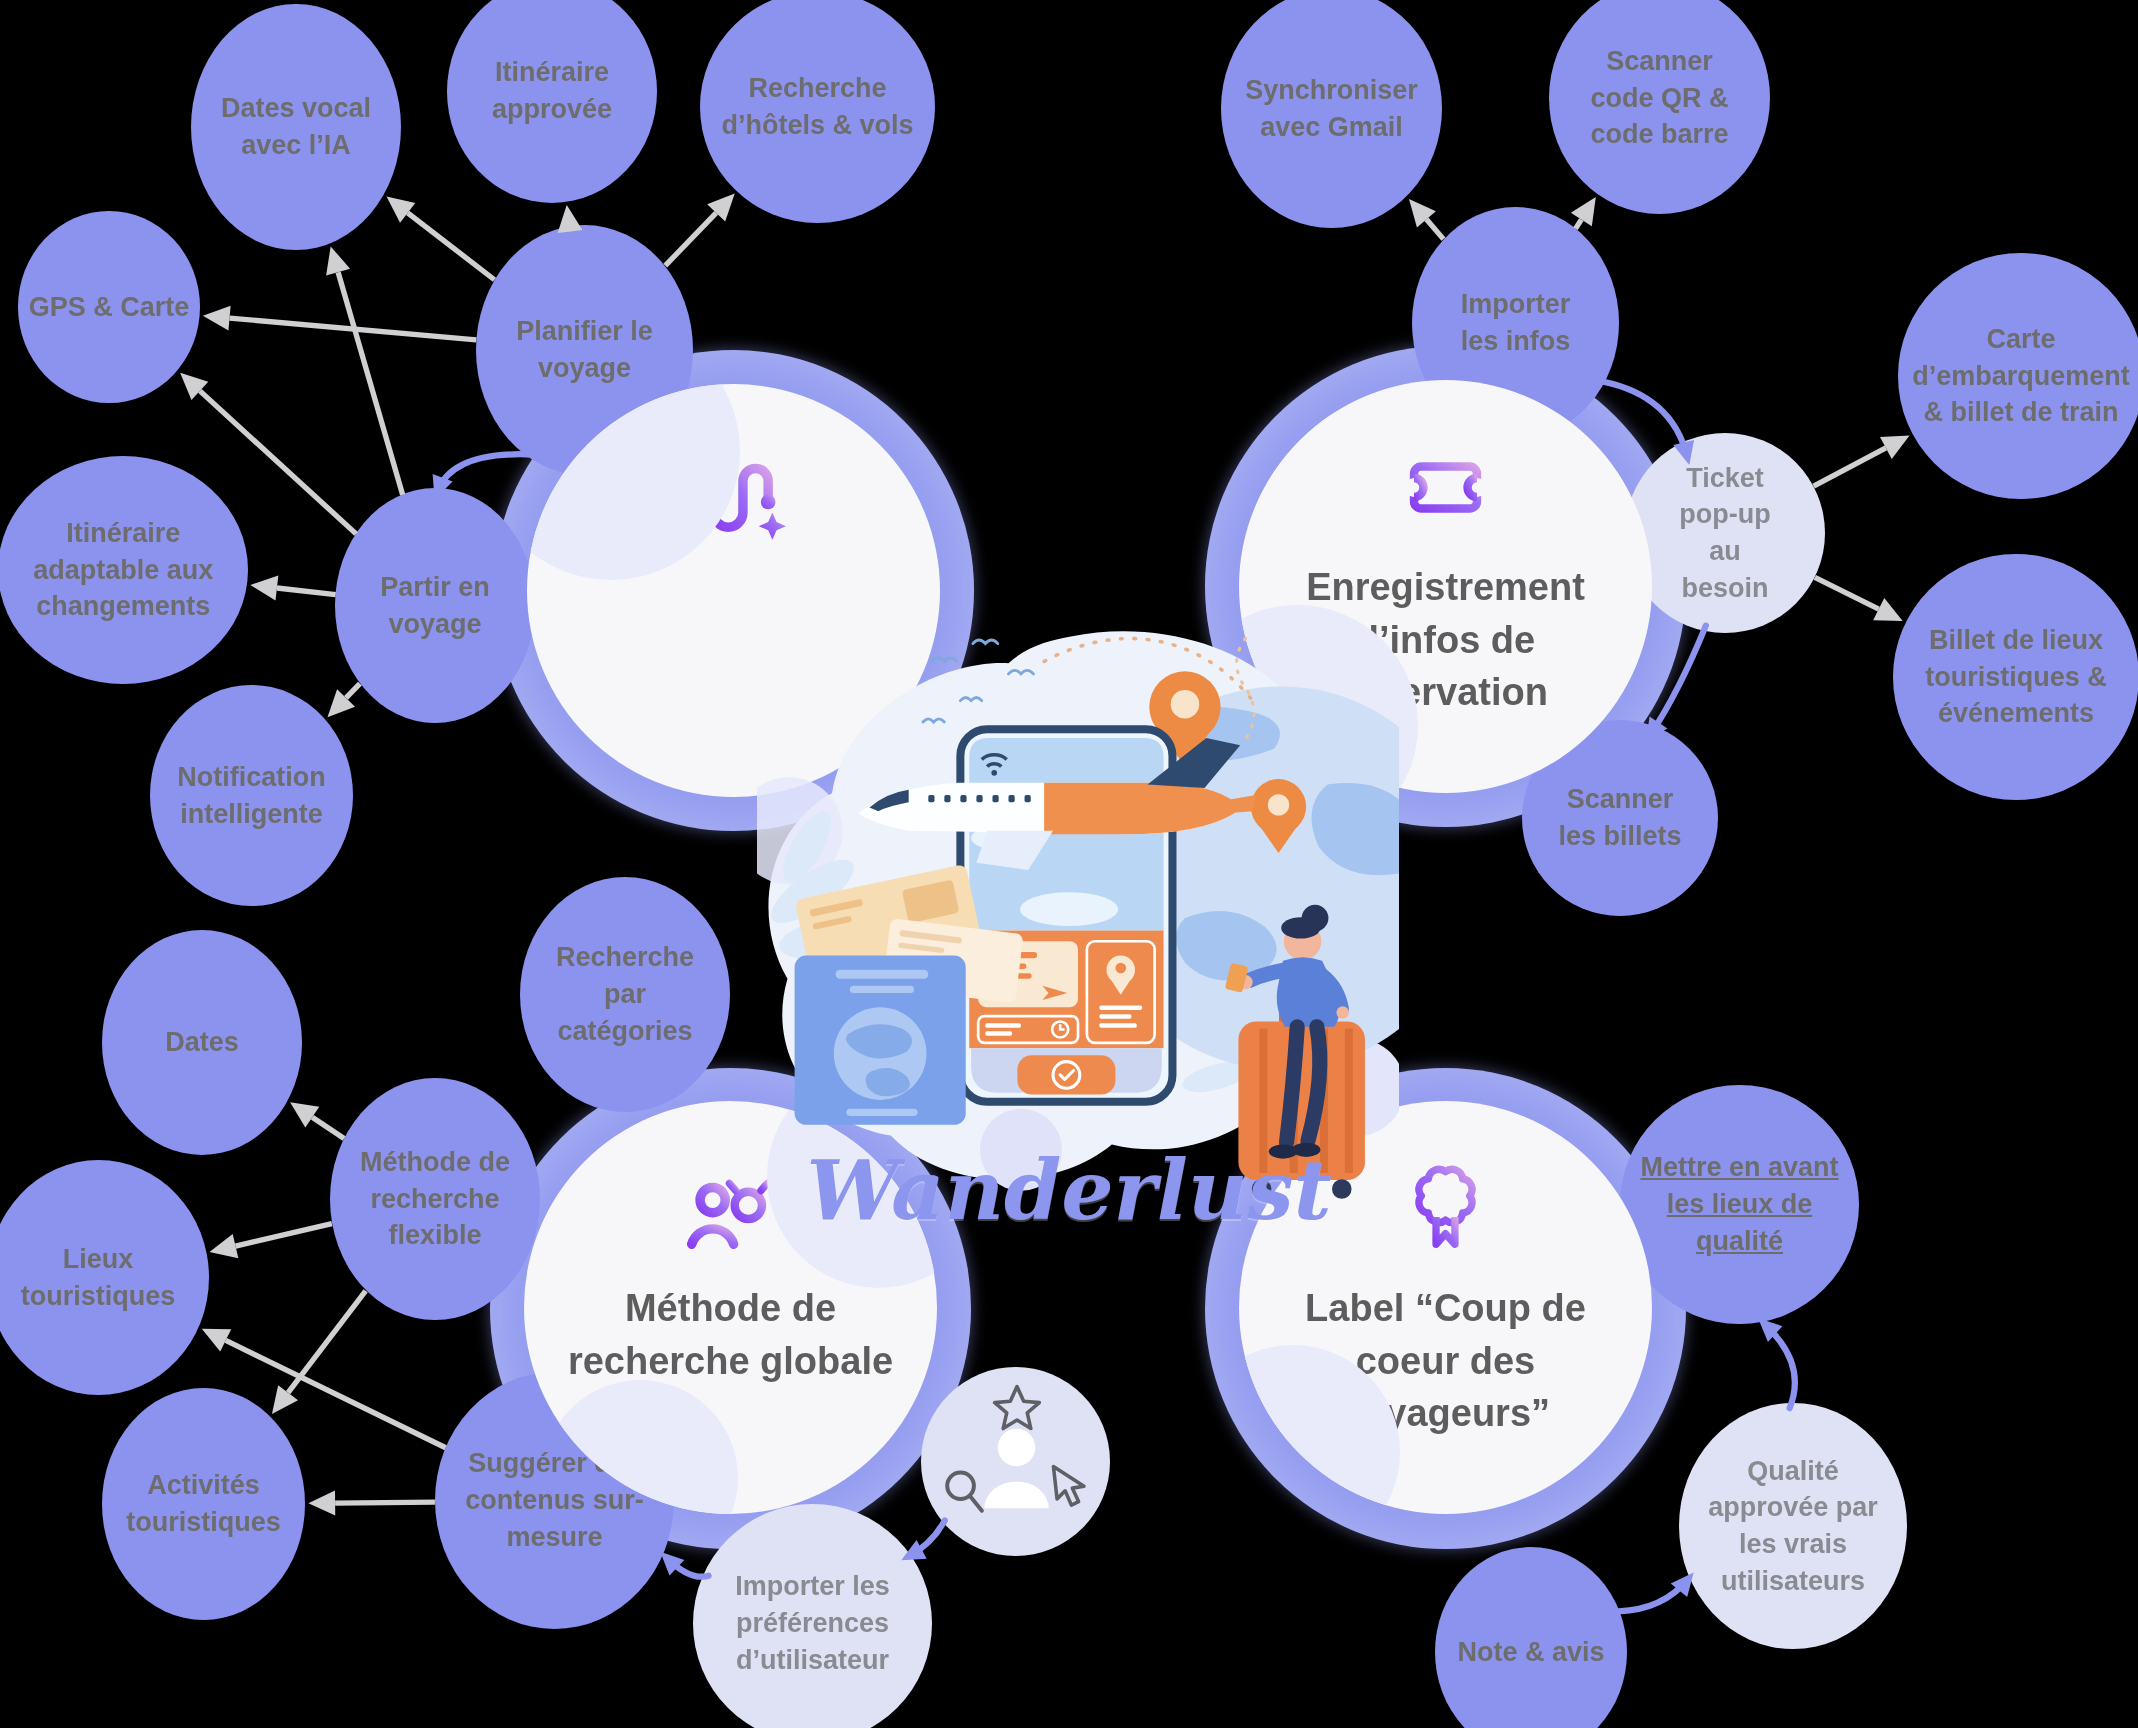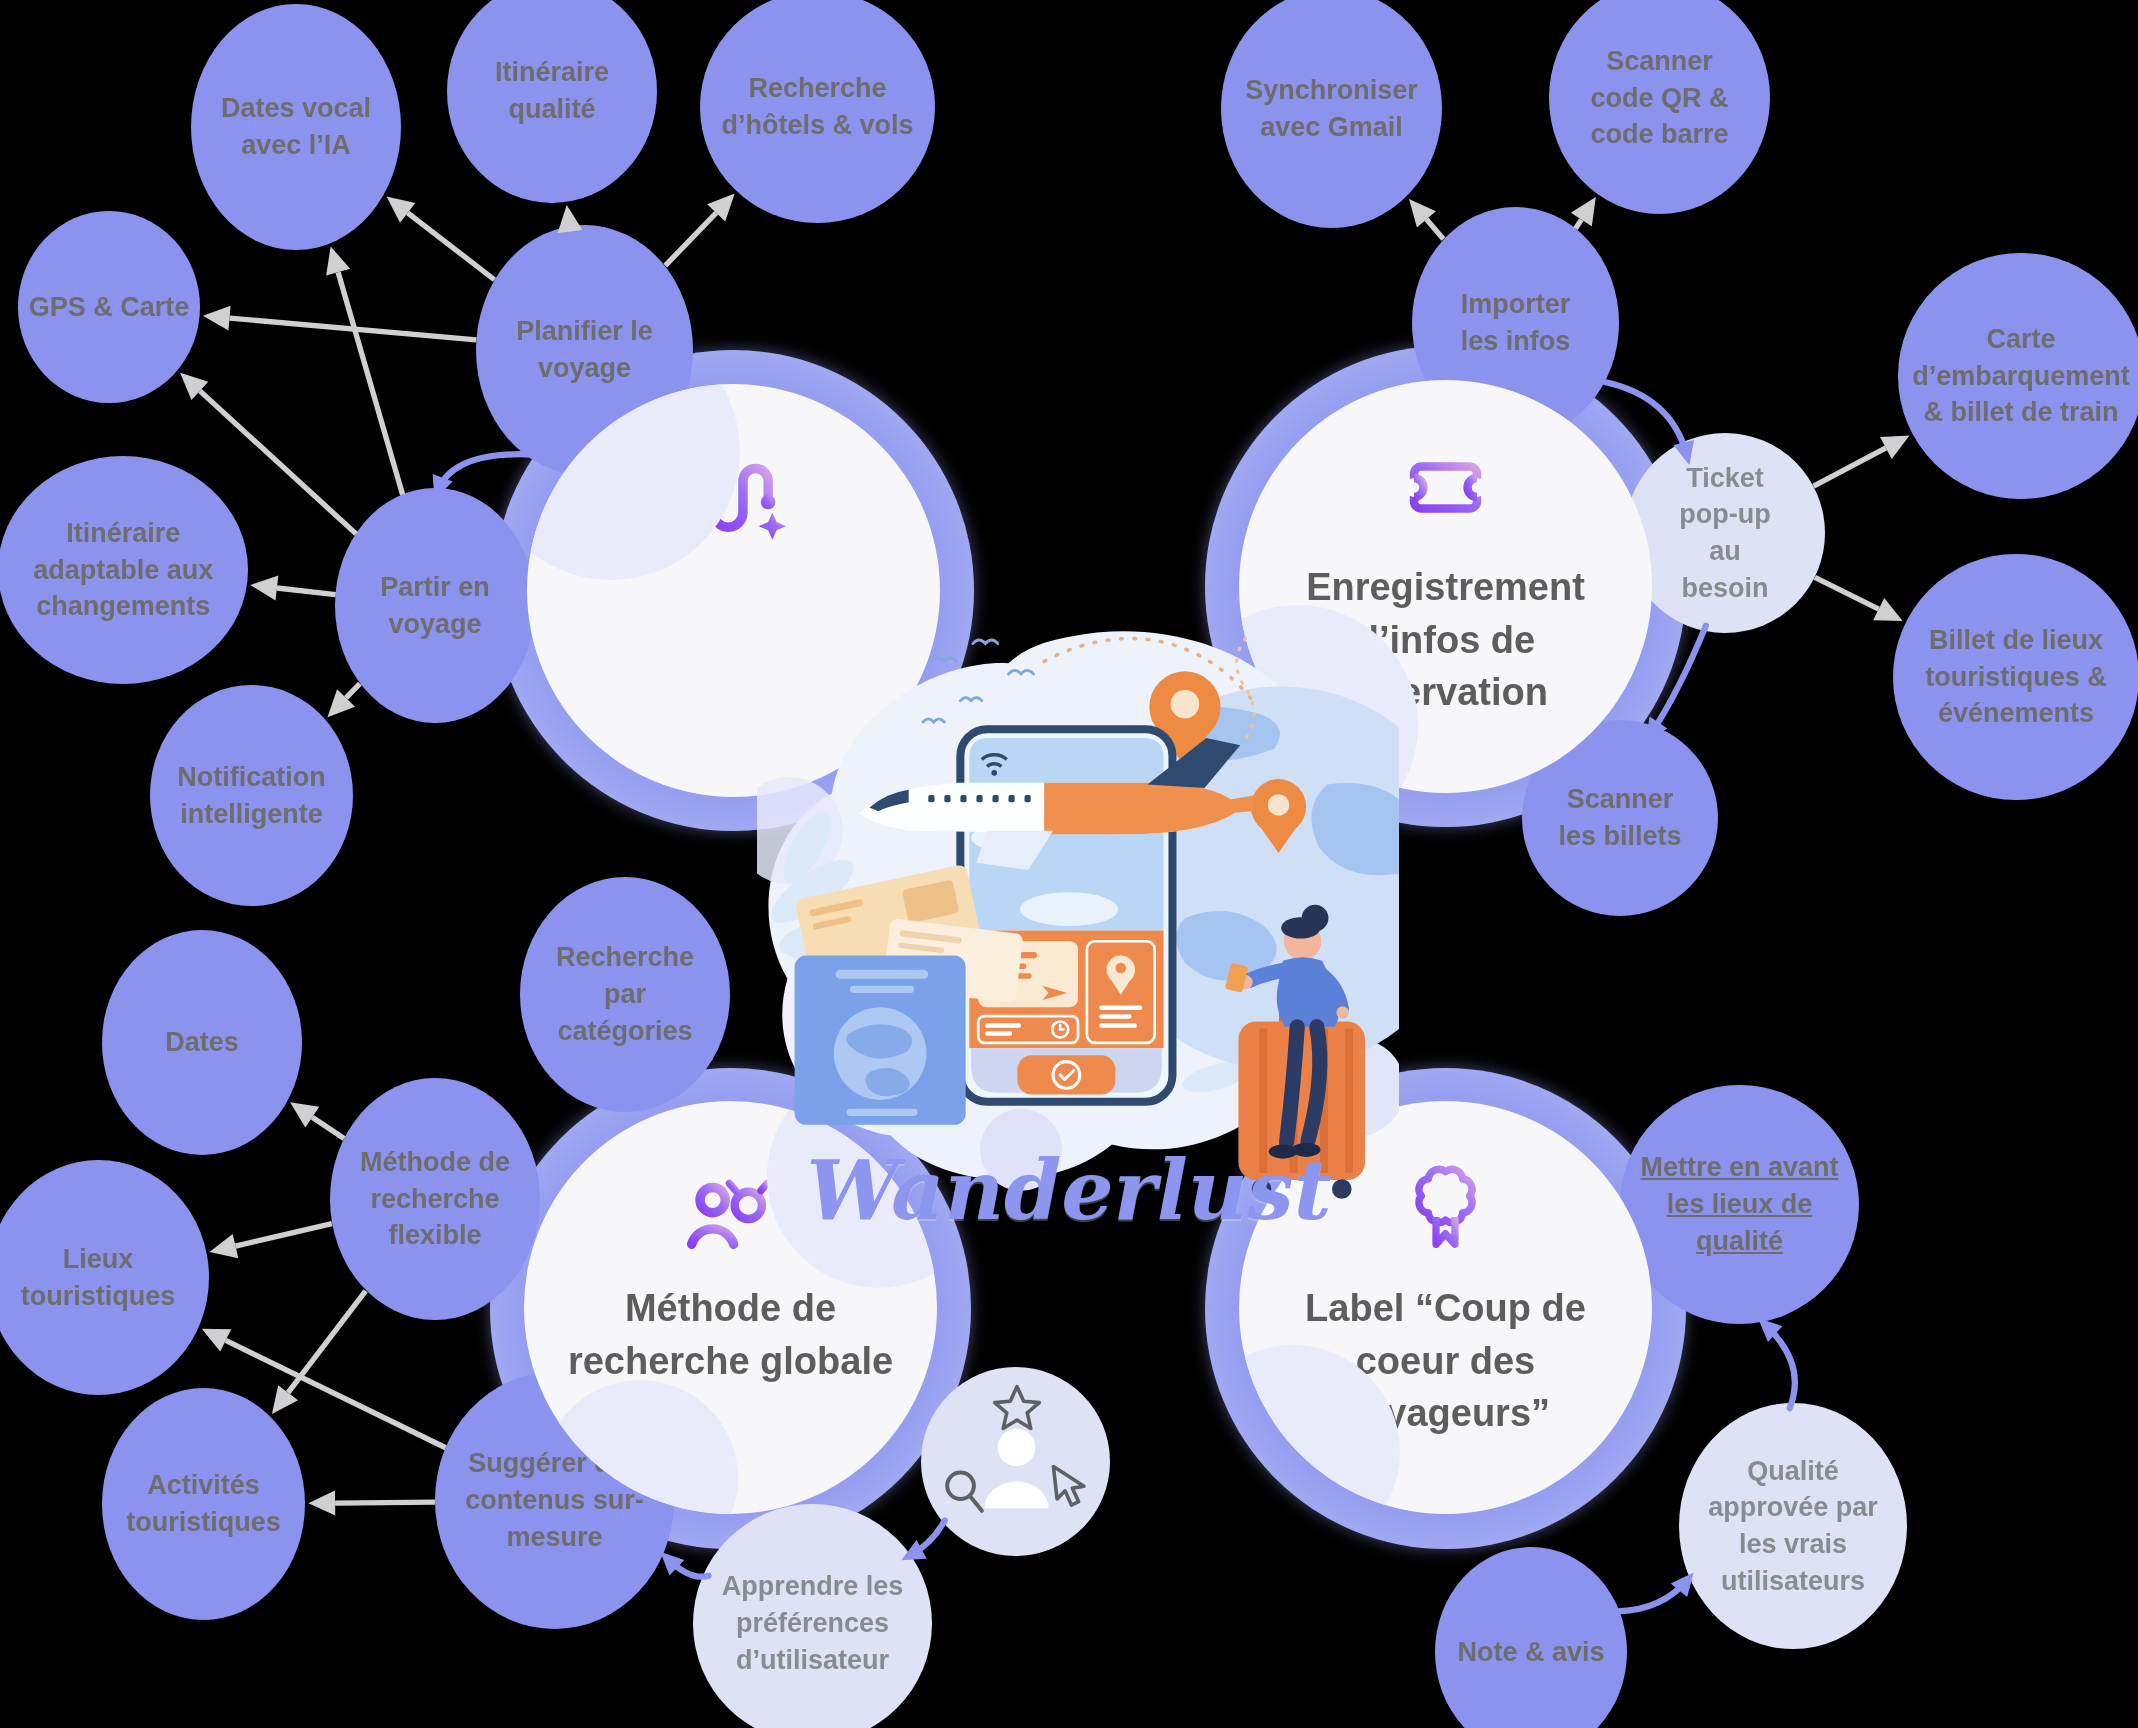--- a/index.html
+++ b/index.html
@@ -46,21 +46,21 @@
   <div class="ring" style="left:493px;top:350px"></div>
   <div class="ring" style="left:1205px;top:346px"></div>
   <div class="ring" style="left:490px;top:1068px"></div>
   <div class="ring" style="left:1205px;top:1068px"></div>
 
   <div id="bubbles">
       <div class="bubble" style="left: 191px; top: 3.6px; width: 210px; height: 246px;">
         <span style="max-width: 178px; display: inline-block;">Dates vocal avec l’IA</span>
       </div>
       <div class="bubble" style="left: 447px; top: -20.5px; width: 210px; height: 223px;">
-        <span style="max-width: 169px; display: inline-block;">Itinéraire qualité</span>
+        <span style="max-width: 169px; display: inline-block;">Itinéraire approvée</span>
       </div>
       <div class="bubble" style="left: 700px; top: -9px; width: 235px; height: 232px;">
         <span style="max-width: 207px; display: inline-block;">Recherche d’hôtels &amp; vols</span>
       </div>
       <div class="bubble" style="left: 18px; top: 211px; width: 182px; height: 192px;">
         <span style="max-width: 175px; display: inline-block;">GPS &amp; Carte</span>
       </div>
       <div class="bubble" style="left: 476px; top: 225px; width: 217px; height: 250px;">
         <span style="max-width: 178px; display: inline-block;">Planifier le voyage</span>
       </div>
@@ -106,21 +106,21 @@
       <div class="bubble" style="left: -12.5px; top: 1160px; width: 221px; height: 235px;">
         <span style="max-width: 187px; display: inline-block;">Lieux touristiques</span>
       </div>
       <div class="bubble" style="left: 102px; top: 1388px; width: 203px; height: 232px;">
         <span style="max-width: 169px; display: inline-block;">Activités touristiques</span>
       </div>
       <div class="bubble" style="left: 435px; top: 1372px; width: 239px; height: 257px;">
         <span style="max-width: 191px; display: inline-block;">Suggérer des contenus sur-mesure</span>
       </div>
       <div class="bubble light" style="left: 693px; top: 1504px; width: 239px; height: 239px;">
-        <span style="max-width: 205px; display: inline-block;">Apprendre les préférences d’utilisateur</span>
+        <span style="max-width: 205px; display: inline-block;">Importer les préférences d’utilisateur</span>
       </div>
       <div class="bubble" style="left: 1620px; top: 1085px; width: 239px; height: 239px;">
         <span style="max-width: 203px; display: inline-block; text-decoration: underline;">Mettre en avant les lieux de qualité</span>
       </div>
       <div class="bubble light" style="left: 1679px; top: 1403px; width: 228px; height: 246px;">
         <span style="max-width: 182px; display: inline-block;">Qualité approvée par les vrais utilisateurs</span>
       </div>
       <div class="bubble" style="left: 1435px; top: 1547px; width: 192px; height: 210px;">
         <span style="max-width: 169px; display: inline-block;">Note &amp; avis</span>
       </div>

